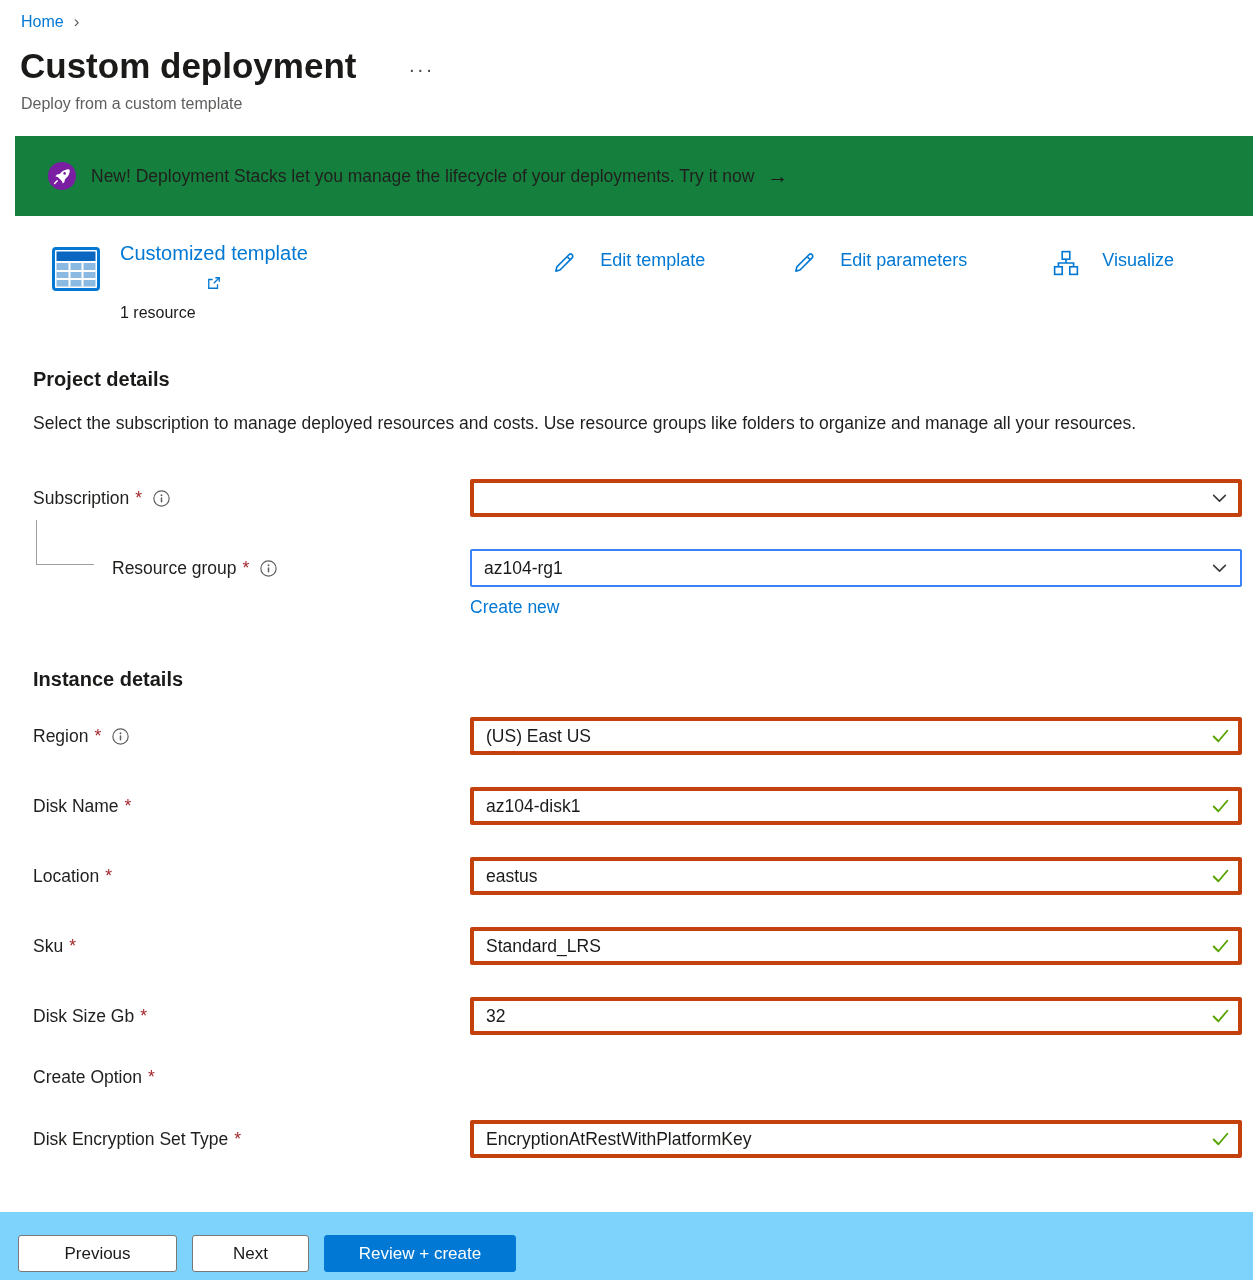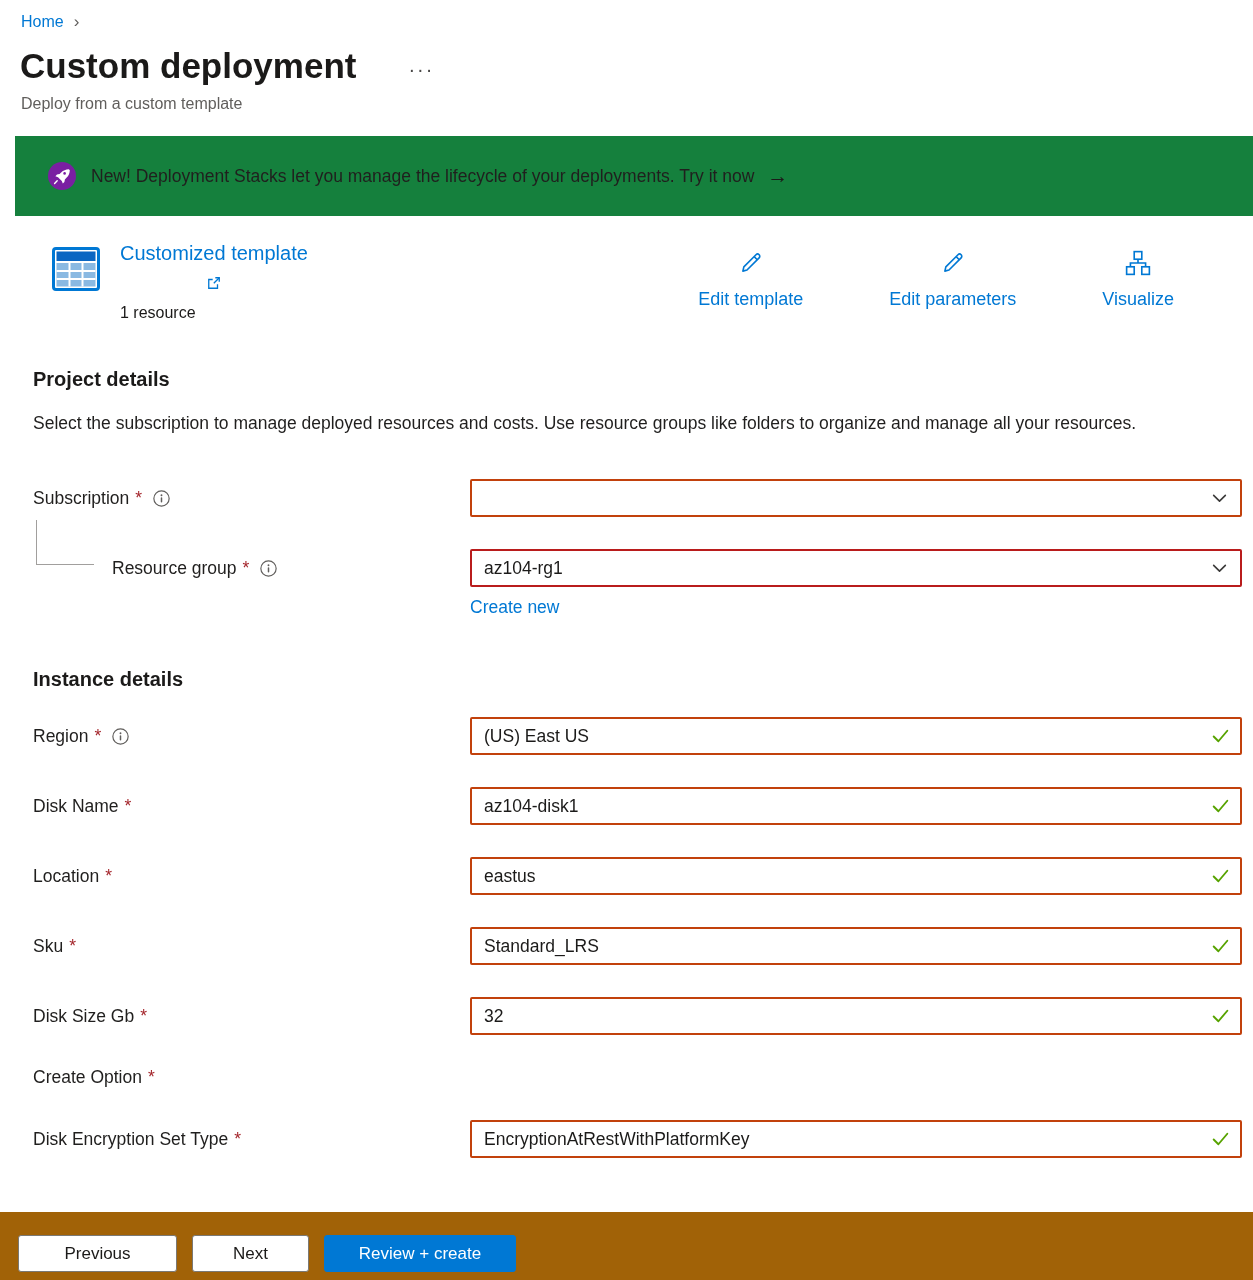--- a/index.html
+++ b/index.html
@@ -25,21 +25,21 @@
   .rocket-wrap { width:28px; height:28px; flex:none; }
   .banner-text { font-size:17.5px; margin-left:15px; }
   .banner-arrow { font-size:21px; margin-left:13px; color:#1b1a19; }
 
   .template-row { margin:26px 79px 0 52px; display:flex; align-items:flex-start; justify-content:space-between; }
   .template-left { display:flex; gap:20px; }
   .template-icon { width:48px; height:44px; margin-top:5px; flex:none; }
   .template-name { font-size:20px; display:flex; align-items:center; gap:7px;flex-direction:column; }
   .resource-count { font-size:16px; margin-top:9px; color:#1b1a19; }
   .template-actions { display:flex; gap:86px; margin-top:8px; }
-  .action { display:flex; flex-direction:column; align-items:center; gap:9px; cursor:pointer; }
+  .action { display:flex; flex-direction:row; gap:23px; cursor:pointer; }
   .action-label { color:#0078d4; font-size:18px; white-space:nowrap; }
 
   .section-heading { font-size:20px; font-weight:700; margin:46px 0 0 33px; color:#1b1a19; }
   .section-heading.instance { margin-top:50px; }
   .description { font-size:17.5px; line-height:31px; margin:17px 60px 0 33px; }
 
   .project-fields { position:relative; margin-top:40px; }
   .connector {
     position:absolute; left:36px; top:41px; width:58px; height:45px;
     border-left:1px solid #a19f9d; border-bottom:1px solid #a19f9d;
@@ -48,33 +48,33 @@
   .form-row { display:flex; align-items:center; margin:0 11px 0 33px; }
   .form-row.gap { margin-top:32px; }
   .form-row.first { margin-top:26px; }
   .form-label { width:437px; flex:none; display:flex; align-items:center; gap:6px; font-size:17.5px; }
   .form-label.indented { padding-left:79px; }
   .req { color:#a4262c; font-size:17.5px; }
   .info-btn { width:17px; height:17px; margin-left:5px; cursor:pointer; display:inline-flex; }
 
   .form-control { flex:1; position:relative; }
   .textbox, .dropdown {
-    height:38px; border:2px solid #c2410c; border-radius:2px; background:#fff;
+    height:38px; border:4px solid #c2410c; border-radius:2px; background:#fff;
     display:flex; align-items:center; padding:0 42px 0 12px; font-size:17.5px; color:#1b1a19;
     overflow:hidden; white-space:nowrap;
   }
   .dropdown { cursor:pointer; }
-  .dropdown.focused { border:2px solid #b91c1c; }
+  .dropdown.focused { border:2px solid #3b82f6; }
   .chevron { position:absolute; right:14px; top:50%; transform:translateY(-50%); width:17px; height:17px; pointer-events:none; }
   .check { position:absolute; right:11px; top:50%; transform:translateY(-50%); width:21px; height:21px; }
 
   .create-new-row { margin:10px 0 0 470px; font-size:17.5px; }
 
   .footer {
-    position:absolute; left:0; right:0; bottom:0; height:68px; background:#a16207;
+    position:absolute; left:0; right:0; bottom:0; height:68px; background:#7dd3fc;
     display:flex; align-items:flex-start; padding:23px 0 0 18px; gap:15px;
   }
   .btn {
     height:37px; border:1px solid #7a7874; border-radius:3px; background:#fff;
     font-family:"Liberation Sans", sans-serif; font-size:17px; color:#1b1a19; cursor:pointer;
   }
   .btn-previous { width:159px; }
   .btn-next { width:117px; }
   .btn-primary { width:192px; background:#0078d4; border-color:#0078d4; color:#ffffff; }
 </style>

